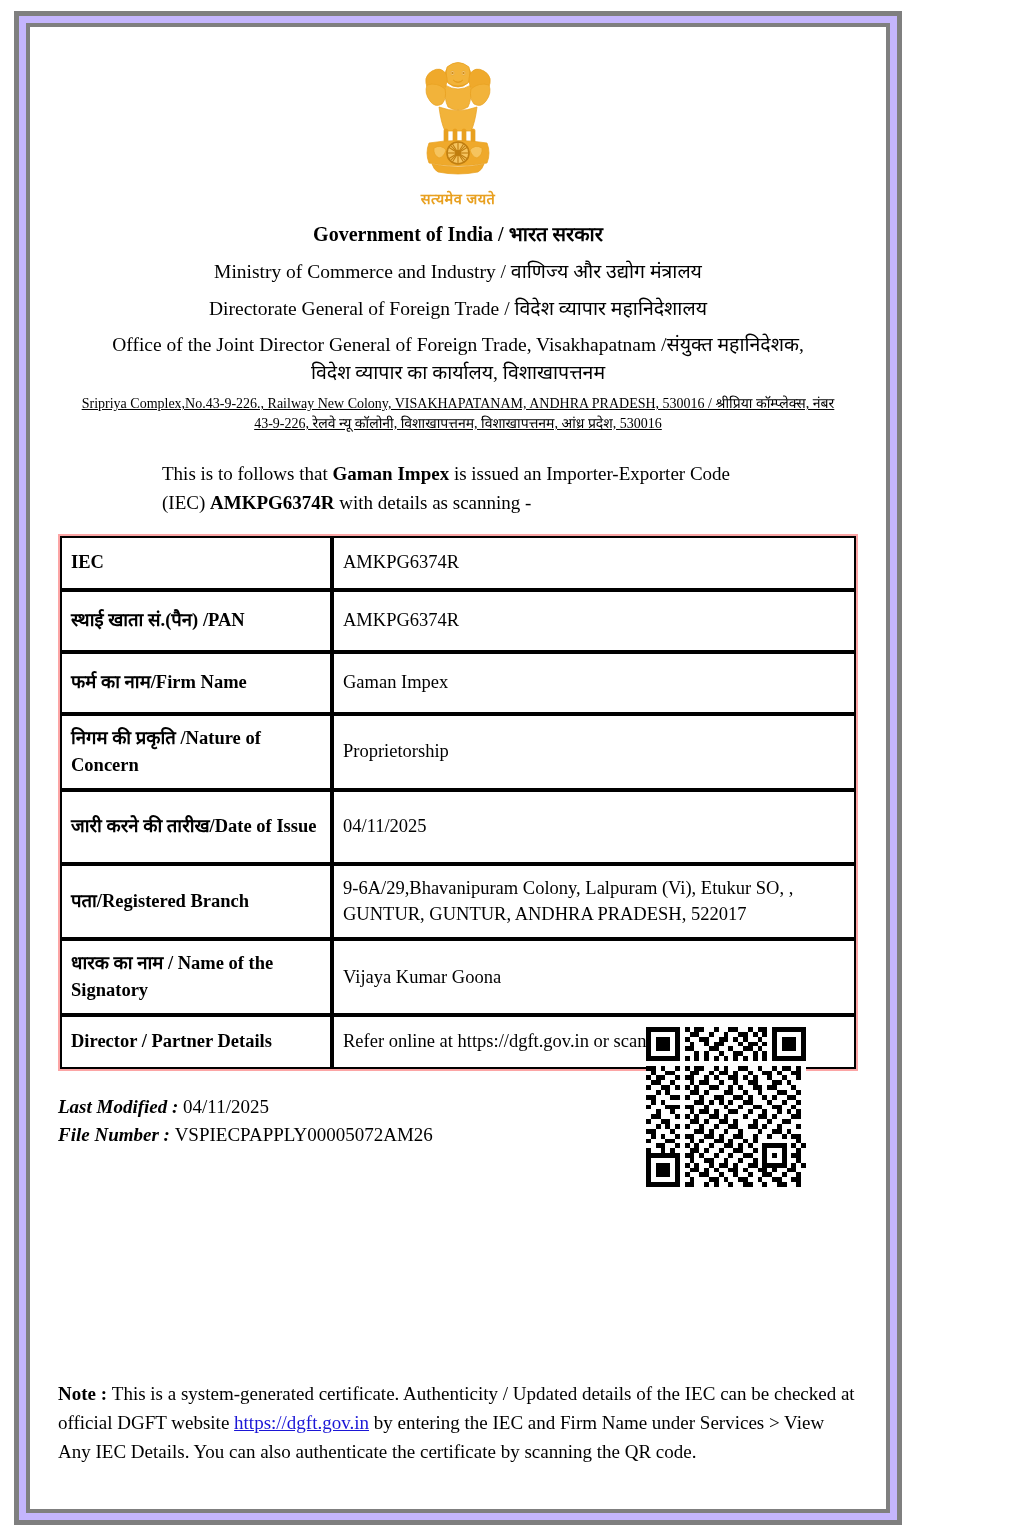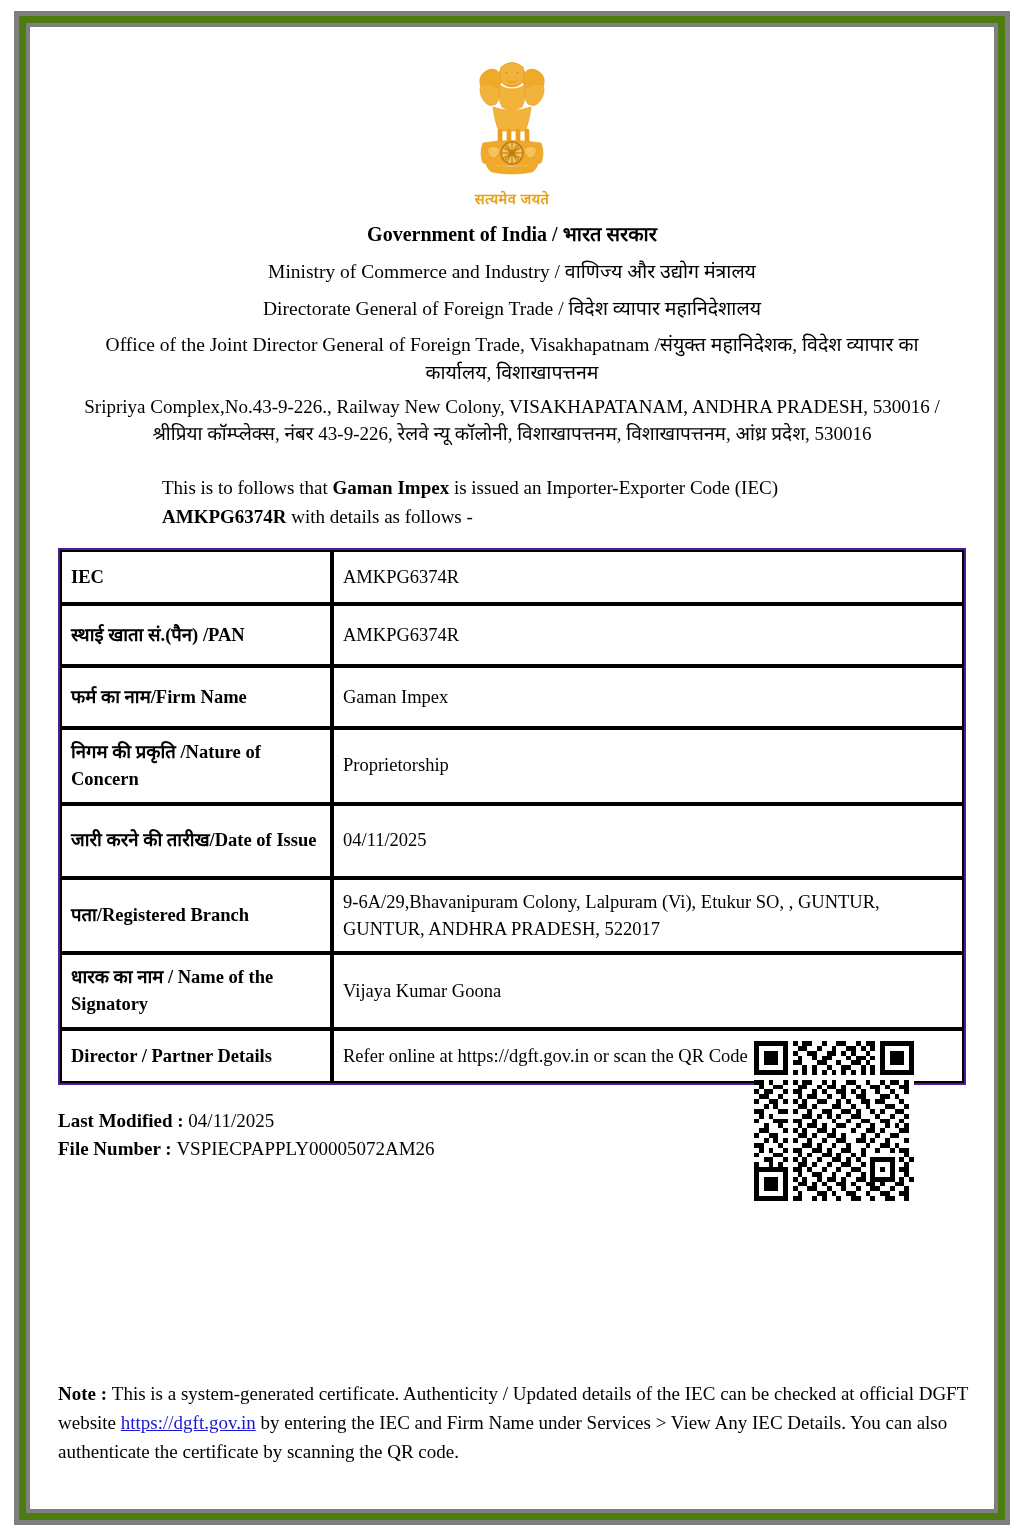--- a/index.html
+++ b/index.html
@@ -7,23 +7,23 @@
   body {
     width:1024px; height:1536px;
     background:#ffffff;
     font-family:"Liberation Serif", serif;
     color:#000;
     overflow:hidden;
   }
   .page-frame-outer{
     position:absolute;
     left:14px; top:11px;
-    width:996px; height:1514px;
+    width:888px; height:1514px;
     border:5px solid #7f7f7f;
-    background:#4d7c0f;
+    background:#c4b5fd;
   }
   .page-frame-inner{
     position:absolute;
     left:7px; top:7px; right:7px; bottom:7px;
     border:4px solid #7f7f7f;
     background:#fff;
   }
   .sheet{
     position:absolute;
     left:0; top:0; right:0; bottom:0;
@@ -53,24 +53,25 @@
     font-size:19.5px;
     margin-top:10px;
   }
   .hdr-l4{
     font-size:19.5px;
     margin-top:10px;
     line-height:1.42;
     padding:0 34px;
   }
   .hdr-l5{
-    font-size:19px;
+    font-size:14px;
     margin-top:8px;
     line-height:1.42;
     padding:0 14px;
+    text-decoration:underline;
   }
 
   
   .badge-row{ text-align:center; margin-top:26px; }
   .badge{
     display:inline-block;
     background:#000; color:#fff;
     font-size:21px; font-weight:bold;
     padding:13px 62px 15px 62px;
     border-radius:26px;
@@ -85,21 +86,21 @@
     line-height:1.52;
   }
   .certify b{ font-weight:bold; }
 
   
   table.iec{
     margin-top:16px;
     width:100%;
     border-collapse:separate;
     border-spacing:0;
-    border:2px solid #4c1d95;
+    border:2px solid #fca5a5;
     table-layout:fixed;
   }
   table.iec td{
     border:2px solid #000;
     padding:9px 10px 9px 9px;
     font-size:18.5px;
     vertical-align:middle;
     line-height:1.45;
   }
   td.lbl{
@@ -111,21 +112,21 @@
   tr.std td{ height:54px; }
   tr.two td{ height:62px; }
 
   
   .meta{
     margin-top:22px;
     position:relative;
     font-size:19px;
     line-height:1.5;
   }
-  .meta .k{ font-weight:bold; }
+  .meta .k{ font-weight:bold;font-style:italic; }
   .qr{
     position:absolute;
     right:52px;
     top:-66px;
     width:160px; height:160px;
   }
   .note{
     position:absolute;
     left:28px; right:26px;
     top:1352px;
@@ -200,21 +201,21 @@
   <div class="hdr">
     <div class="hdr-l1">Government of India / भारत सरकार</div>
     <div class="hdr-l2">Ministry of Commerce and Industry / वाणिज्य और उद्योग मंत्रालय</div>
     <div class="hdr-l3">Directorate General of Foreign Trade / विदेश व्यापार महानिदेशालय</div>
     <div class="hdr-l4">Office of the Joint Director General of Foreign Trade, Visakhapatnam /संयुक्त महानिदेशक, विदेश व्यापार का कार्यालय, विशाखापत्तनम</div>
     <div class="hdr-l5">Sripriya Complex,No.43-9-226., Railway New Colony, VISAKHAPATANAM, ANDHRA PRADESH, 530016  / श्रीप्रिया कॉम्प्लेक्स, नंबर 43-9-226, रेलवे न्यू कॉलोनी, विशाखापत्तनम, विशाखापत्तनम, आंध्र प्रदेश, 530016</div>
   </div>
 
 
   <div class="certify">
-    <span>This is to follows that </span><b>Gaman Impex</b><span> is issued an Importer-Exporter Code (IEC) </span><b>AMKPG6374R</b><span> with details as follows -</span>
+    <span>This is to follows that </span><b>Gaman Impex</b><span> is issued an Importer-Exporter Code (IEC) </span><b>AMKPG6374R</b><span> with details as scanning -</span>
   </div>
 
   <table class="iec">
     <tbody>
       <tr class="std">
         <td class="lbl">IEC</td>
         <td class="val">AMKPG6374R</td>
       </tr>
       <tr class="two">
         <td class="lbl">स्थाई खाता सं.(पैन) /PAN</td>

